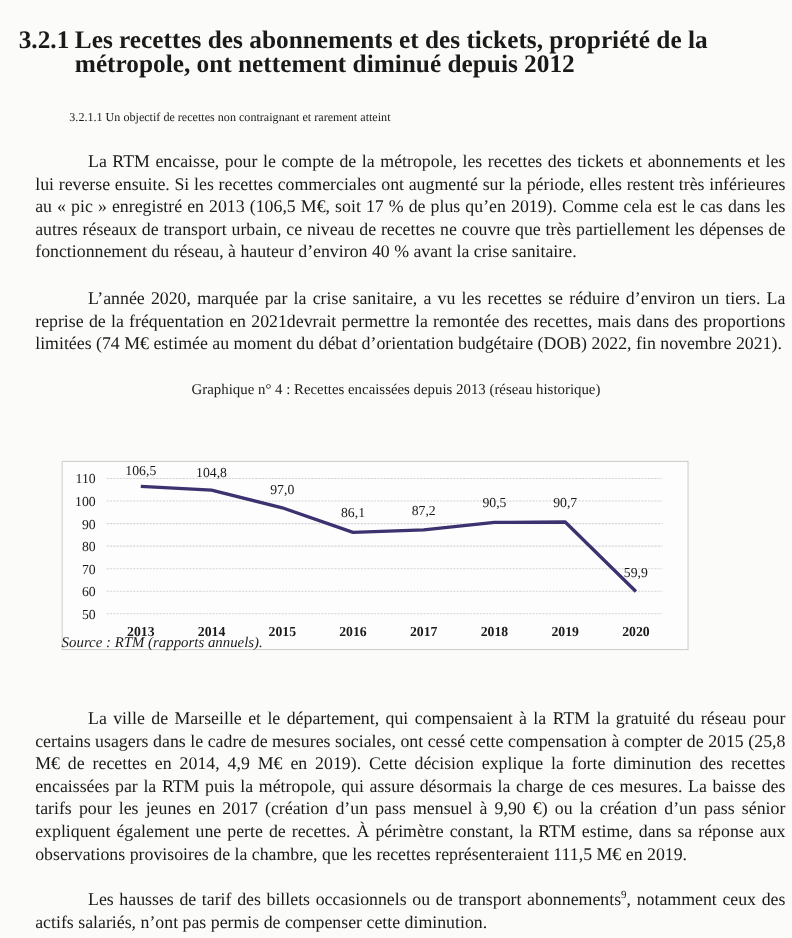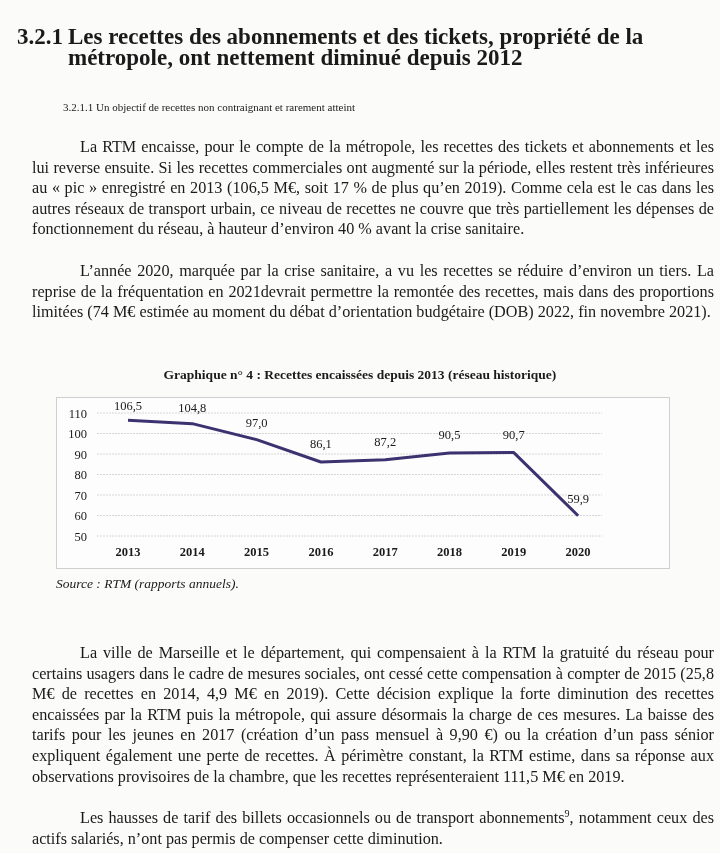--- a/index.html
+++ b/index.html
@@ -20,26 +20,26 @@
     position: absolute; left: 63px; top: 97px;
     font-size: 11px; line-height: 20px;
   }
   .para {
     position: absolute; left: 16px; width: 682px;
     font-size: 16.2px; line-height: 20.6px;
     text-align: justify; text-indent: 48px;
     margin: 16px;
   }
   .chart-title {
-    position: absolute; left: 0; width: 720px; top: 367px;
-    text-align: center; font-weight: bold; font-size: 13.5px;
+    position: absolute; left: 0; width: 720px; top: 346px;
+    text-align: center; font-weight: normal; font-size: 13.5px;
   }
   .chart-frame {
-    position: absolute; left: 56px; top: 397px; width: 568px; height: 170px;
-    border: 1px solid #cfcfcf; background: #fdfdfd; padding-left: 44px;
+    position: absolute; left: 56px; top: 419px; width: 568px; height: 170px;
+    border: 1px solid #cfcfcf; background: #fdfdfd;
   }
   .chart-svg { position: absolute; left: 0; top: 0; }
   .source {
     position: absolute; left: 56px; top: 576px;
     font-style: italic; font-size: 13.5px;
   }
   sup { font-size: 10px; line-height: 0; }
 </style>
 </head>
 <body>

